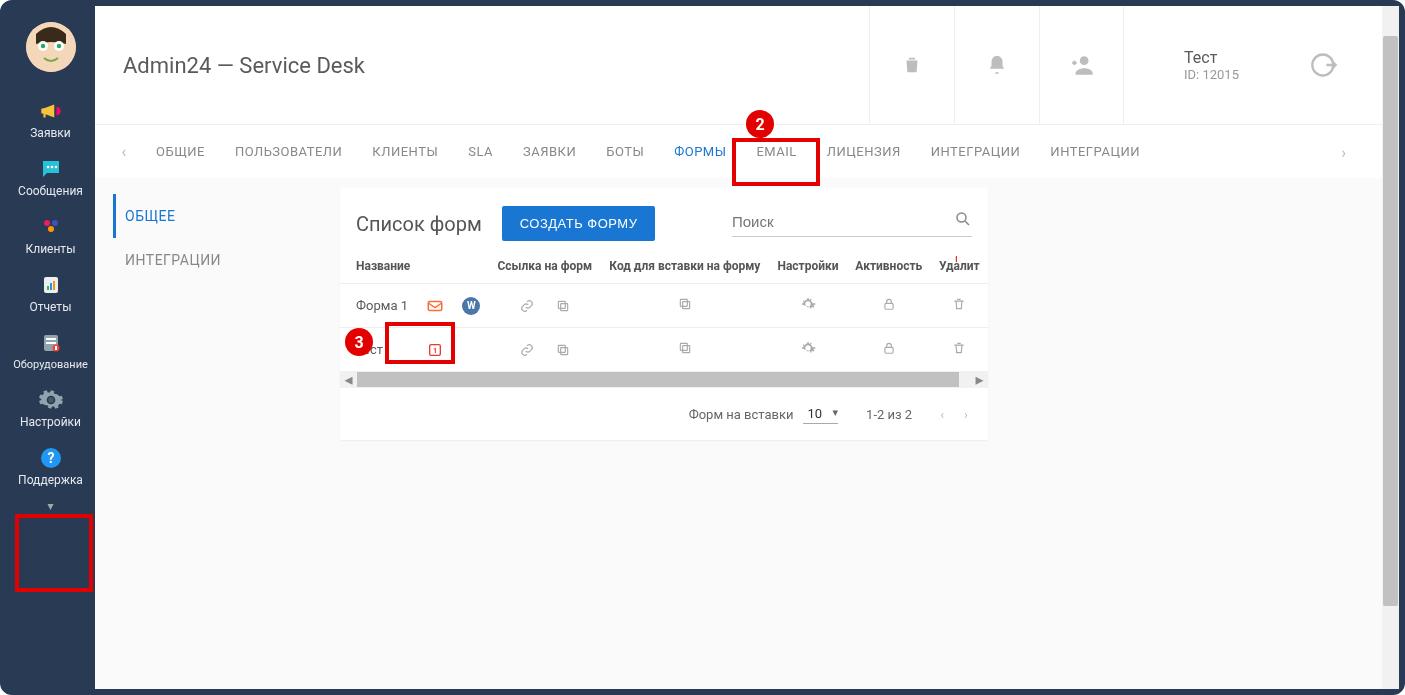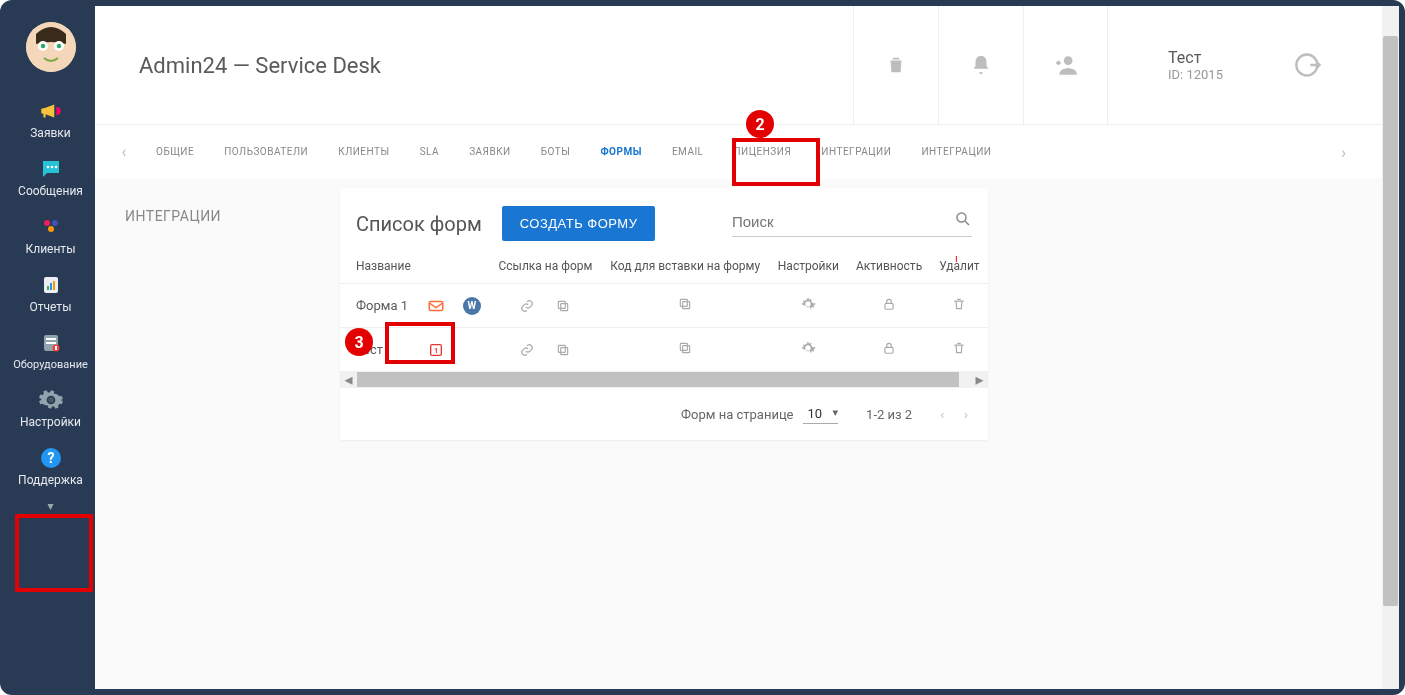--- a/index.html
+++ b/index.html
@@ -10,45 +10,45 @@
   .avatar svg { width:50px; height:50px; }
   .side-item { width: 80px; display: flex; flex-direction: column; align-items: center; justify-content: center; padding: 8px 0; cursor: pointer; position: relative; }
   .side-item .label { margin-top: 2px; font-size: 12px; color: #e6e9ee; }
   .side-icon { width: 26px; height: 26px; display: flex; align-items:center; justify-content:center; }
   .red-box { border: 4px solid #e20000; position: absolute; pointer-events: none; }
   .badge { width: 28px; height: 28px; border-radius: 14px; background: #e20000; color:#fff; font-weight:bold; display:flex; align-items:center; justify-content:center; position:absolute; font-size:16px; }
   .scroll-area-wrap { flex:1; overflow:hidden; position:relative; }
   .scrollbar-v { position:absolute; right:0; top:0; width:17px; height:100%; background:#f1f1f1; }
   .scrollbar-v .thumb { position:absolute; left:1px; top:30px; width:15px; height:570px; background:#c1c1c1; border-radius:2px;}
   .content { position:absolute; left:0; top:0; right:17px; bottom:0; background:#fafafa; }
-  .topbar { height: 118px; background: #fff; display:flex; align-items:center; padding: 0 44px; justify-content:space-between; }
+  .topbar { height: 118px; background: #fff; display:flex; align-items:center; padding: 0 28px; justify-content:space-between; }
   .app-title { font-size: 22px; color:#5a5a5a; }
   .top-actions { display:flex; align-items:center; gap: 0; }
   .top-act { width: 85px; height: 118px; display:flex; align-items:center; justify-content:center; border-left:1px solid #eee; color:#bdbdbd; cursor:pointer; }
   .top-act:last-child{border-right:1px solid #eee;}
   .user-block { display:flex; flex-direction:column; justify-content:center; padding:0 40px 0 60px; color:#5a5a5a; min-width:170px;}
   .user-block .uname{font-size:16px;} .user-block .uid{font-size:13px; color:#999;}
   .logout { width: 60px; display:flex; align-items:center; justify-content:center; color:#bdbdbd; cursor:pointer;}
   .tabs-row { background:#fff; height:54px; display:flex; align-items:center; padding:0 12px; position:relative; border-top:1px solid #eee;}
   .tabs-row .chev { width:34px; display:flex; align-items:center; justify-content:center; color:#bbb; cursor:pointer;}
   .tabs { display:flex; overflow:hidden; flex:1; }
-  .tab { padding: 0 15px; font-size:10px; color:#888; letter-spacing:0.5px; white-space:nowrap; display:flex; align-items:center; height:54px; cursor:pointer;}
-  .tab.active{ color:#1976d2;font-weight:bold; }
+  .tab { padding: 0 15px; font-size:13px; color:#888; letter-spacing:0.5px; white-space:nowrap; display:flex; align-items:center; height:54px; cursor:pointer;}
+  .tab.active{ color:#1976d2; }
   .body-row { display:flex; padding: 10px 0; }
   .subnav { width:245px; padding: 6px 0 0 18px; }
   .subnav-item { padding: 14px 12px; font-size:14px; color:#888; letter-spacing:0.5px; cursor:pointer;}
   .subnav-item.active{ color:#1976d2; border-left:3px solid #1976d2; padding-left:9px;}
   .card { background:#fff; width: 648px; box-shadow: 0 1px 2px rgba(0,0,0,0.06); border-radius:2px; }
   .card-head { display:flex; align-items:center; padding: 18px 16px 10px; gap:20px;}
   .card-title { font-size:20px; color:#555; flex:0 0 auto;}
   .btn-primary { background:#1976d2; color:#fff; border:none; padding:10px 18px; font-size:13px; letter-spacing:0.5px; cursor:pointer; border-radius:2px;}
   .search-wrap { margin-left:auto; display:flex; align-items:center; border-bottom:1px solid #ccc; width:240px; padding-bottom:4px;}
   .search-wrap input { border:none; outline:none; font-size:15px; color:#666; flex:1; background:transparent;}
   .table { width:100%; border-collapse: collapse; font-size:13px; color:#5a5a5a;}
-  .table th { text-align:left; font-weight:400; font-size:12px; color:#555; padding:8px 8px 10px; vertical-align:bottom;}
+  .table th { text-align:left; font-weight:700; font-size:12px; color:#555; padding:8px 8px 10px; vertical-align:bottom;}
   .table th.center, .table td.center{ text-align:center;}
   .table td { padding:12px 8px; border-top:1px solid #eee; vertical-align:middle;}
   .table td:first-child, .table th:first-child{ padding-left:16px; width:72px;}
   .row-icons { display:flex; gap:18px; align-items:center; }
   .row-icons span{ cursor:pointer; display:inline-flex; align-items:center; justify-content:center; width:18px; height:18px;}
   .vk-badge{ width:22px;height:22px;border-radius:50%;background:#4a76a8;color:#fff;display:flex;align-items:center;justify-content:center;font-size:10px;font-weight:bold;}
   .hscroll { height:17px; background:#f1f1f1; display:flex; align-items:center; position:relative;}
   .hscroll .harrow{width:17px;height:17px;display:flex;align-items:center;justify-content:center;color:#888;}
   .hscroll .htrack{flex:1;height:15px;}
   .hscroll .hthumb{position:absolute; left:17px; top:1px; height:15px; width:602px; background:#c1c1c1;}
@@ -204,20 +204,21 @@
           <div class="tab">EMAIL</div>
           <div class="tab">ЛИЦЕНЗИЯ</div>
           <div class="tab">ИНТЕГРАЦИИ</div>
           <div class="tab">ИНТЕГРАЦИИ</div>
         </div>
         <div class="chev-r">›</div>
       </div>
 
       <div class="body-row">
         <div class="subnav">
+          <div class="subnav-item active">ОБЩЕЕ</div>
           <div class="subnav-item">ИНТЕГРАЦИИ</div>
         </div>
 
         <div class="card">
           <div class="card-head" style="position:relative;">
             <div class="card-title">Список форм</div>
             <button class="btn-primary">СОЗДАТЬ ФОРМУ</button>
             <div class="search-wrap">
               <input placeholder="Поиск" style="">
               <span style="color:#888;"><svg width="18" height="18" viewBox="0 0 24 24" fill="none" stroke="currentColor" stroke-width="2">
@@ -329,21 +330,21 @@
             </tbody>
           </table>
           <div class="hscroll">
             <div class="harrow">◂</div>
               <div class="htrack"></div>
               <div class="hthumb"></div>
               <div class="harrow" style="margin-left:auto;">▸</div>
           </div>
           <div class="pager">
             <div class="perpage">
-              <span>Форм на странице</span>
+              <span>Форм на вставки</span>
               <span class="sel">10</span>
             </div>
             <span>1-2 из 2</span>
             <div class="pnav">
               <span>‹</span>
               <span>›</span>
             </div>
           </div>
         </div>
       </div>

